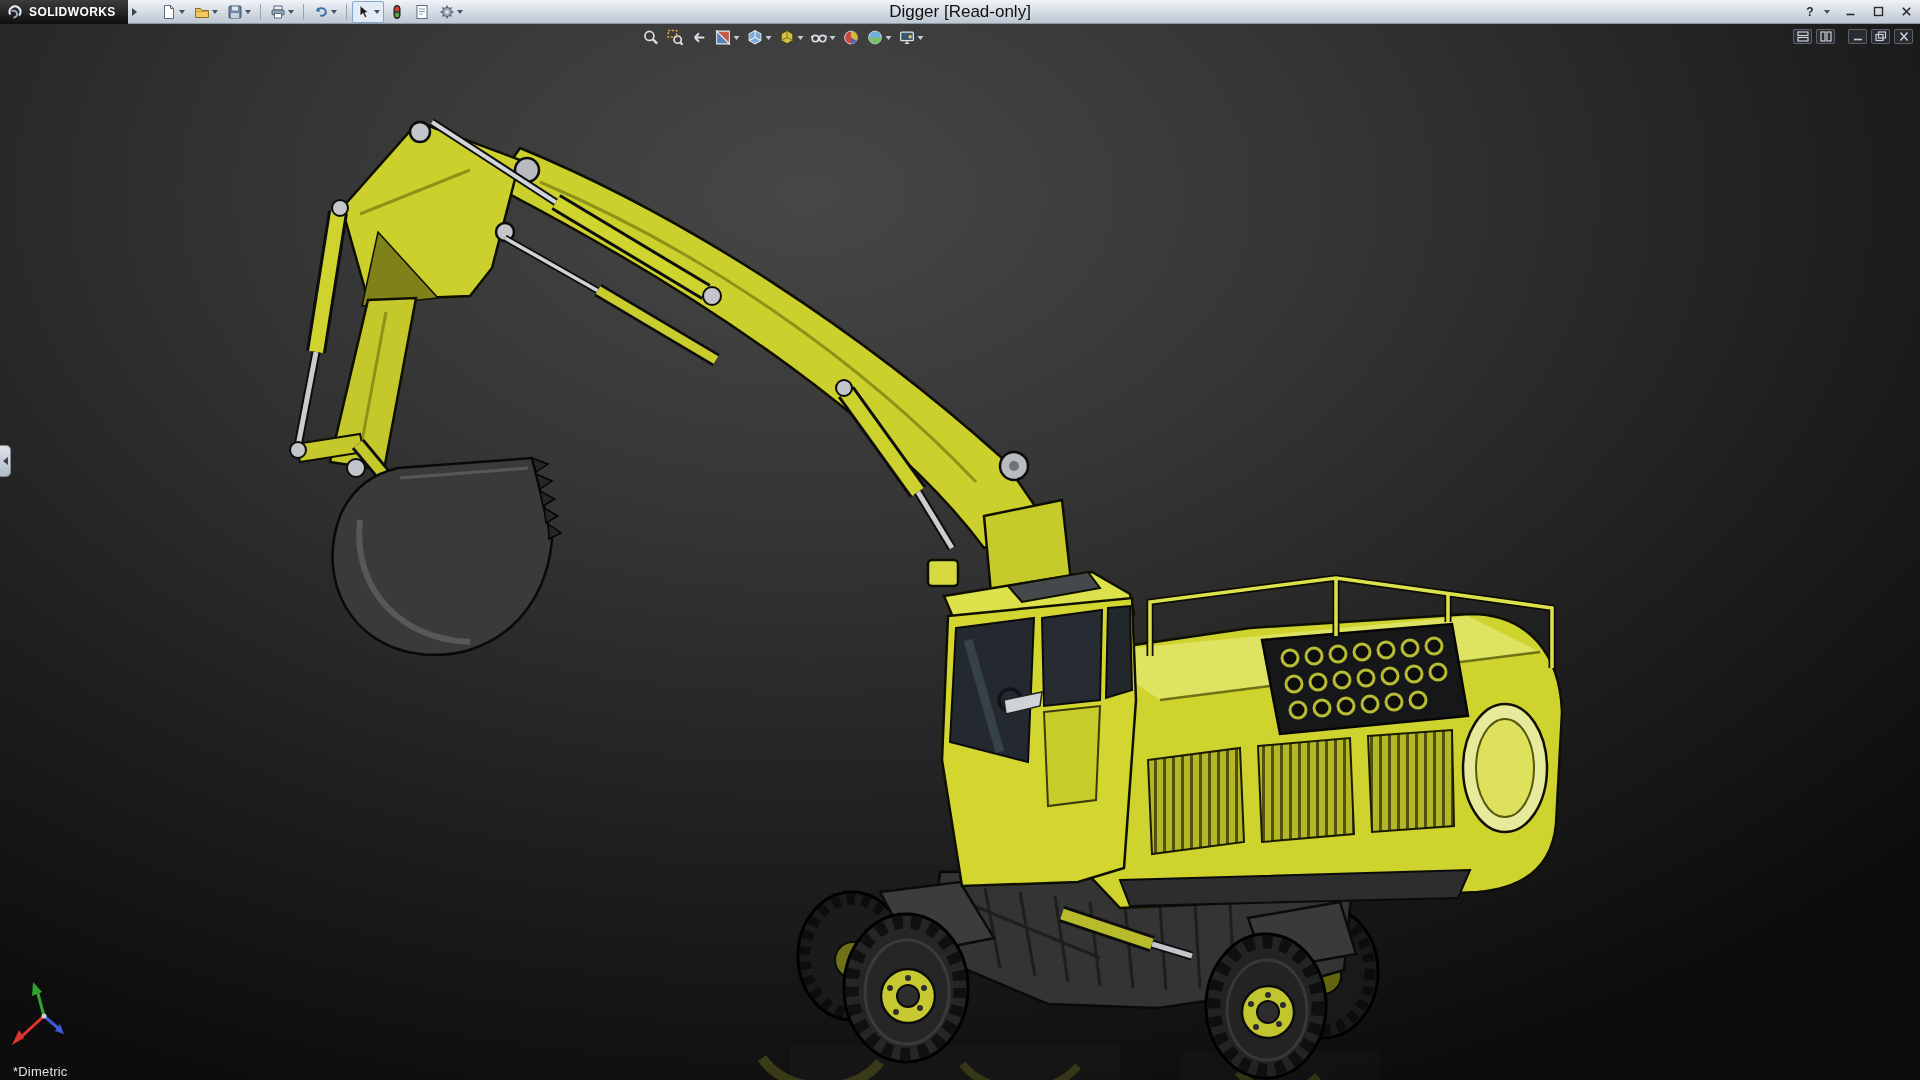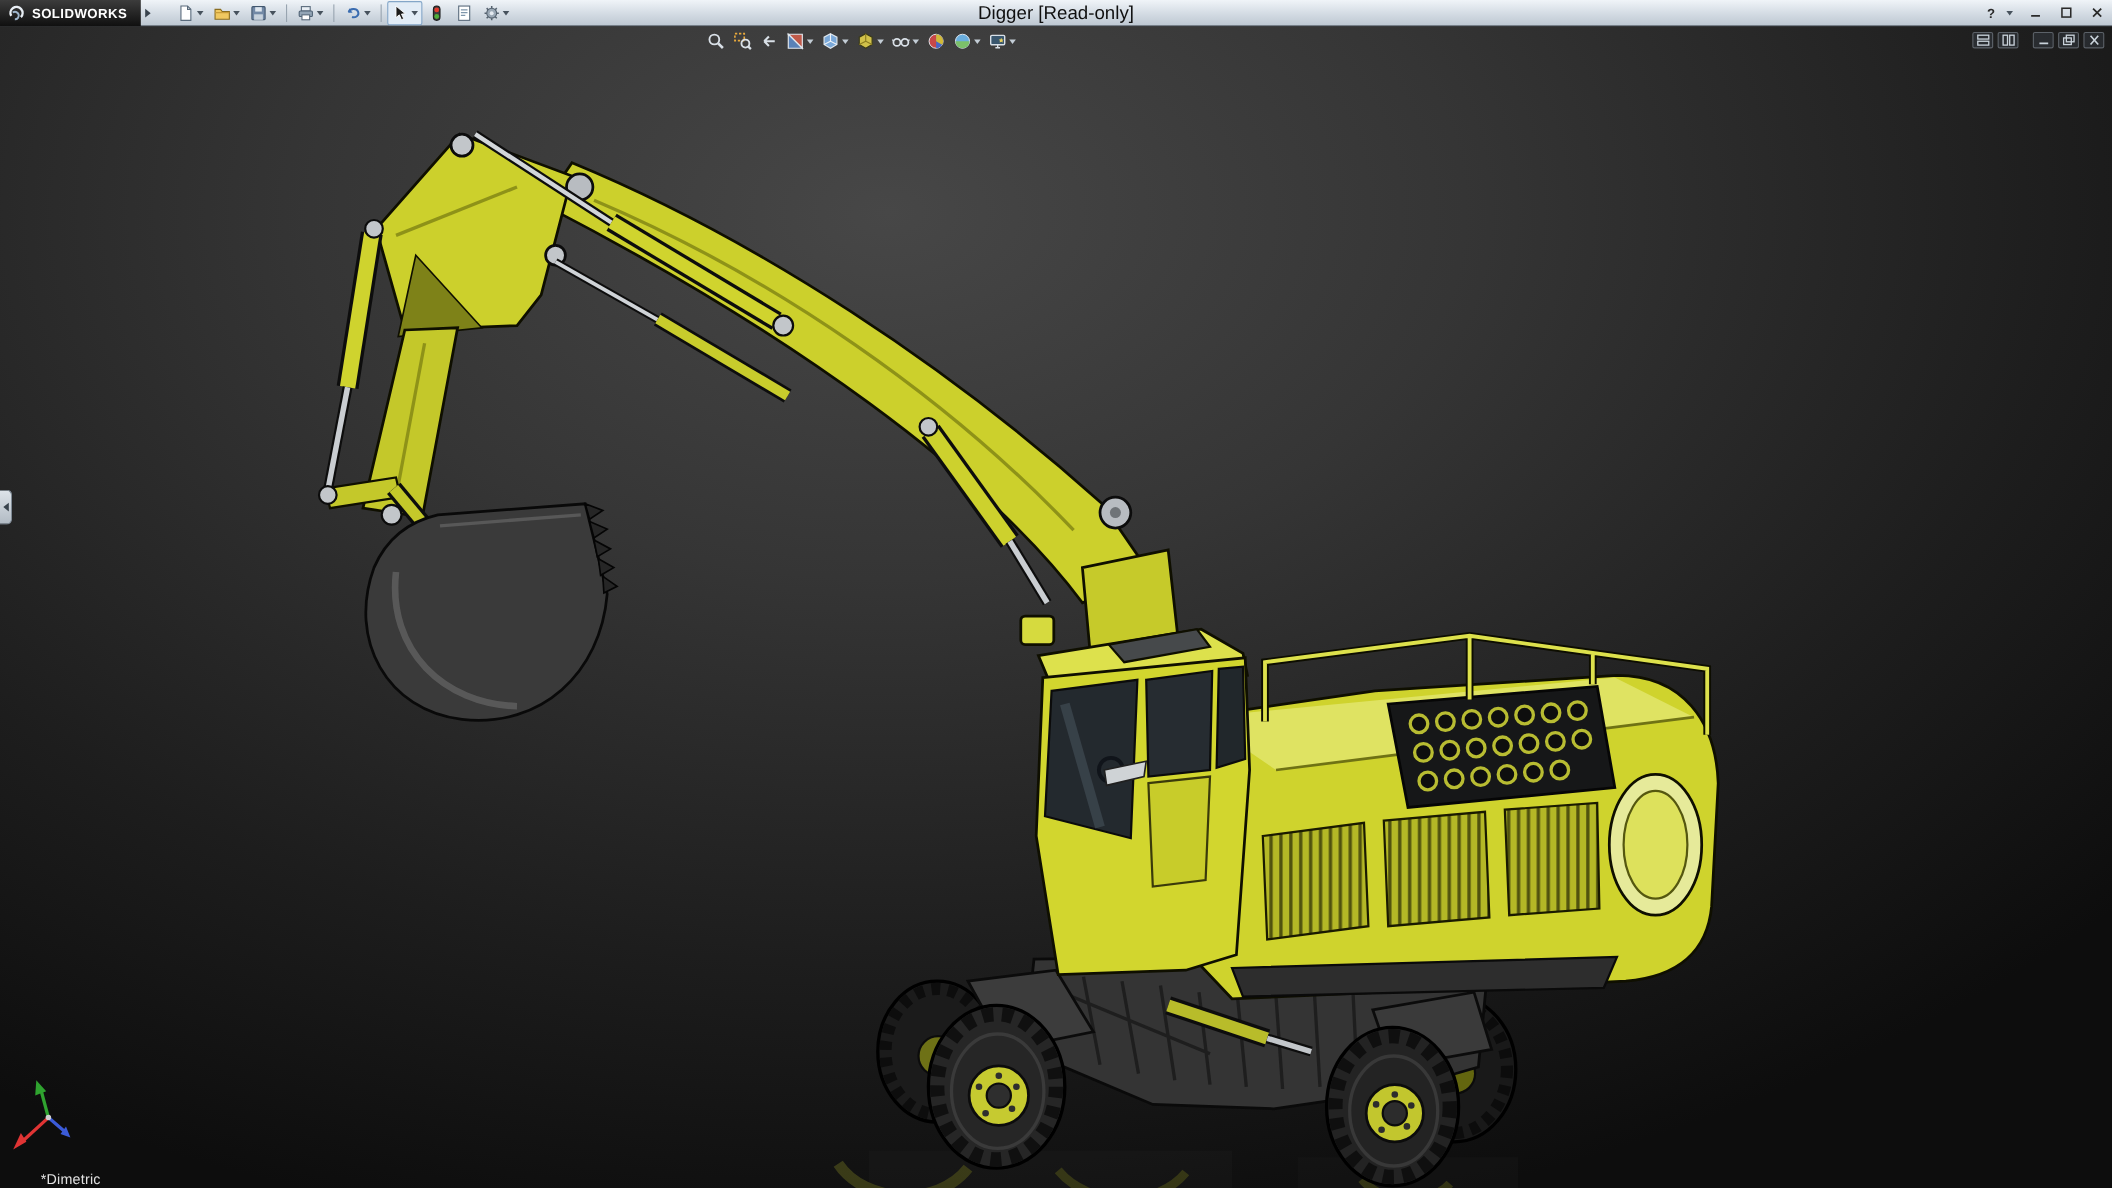--- a/index.html
+++ b/index.html
@@ -28,21 +28,21 @@
   .headsup{ position:absolute; top:3px; left:783px; transform:translateX(-50%); display:flex; align-items:center; gap:3px; }
   .hbtn{ display:flex; align-items:center; gap:2px; padding:2px 2px; border-radius:3px; }
 
   .docctl{ position:absolute; top:5px; right:7px; display:flex; align-items:center; gap:4px; }
   .docctl .gap{ width:5px; }
   .dbtn{ width:19px; height:15px; display:flex; align-items:center; justify-content:center; background:rgba(70,80,92,.30); border:1px solid rgba(190,200,212,.35); border-radius:2px; }
 
   .flytab{ position:absolute; left:0; top:421px; width:11px; height:32px; background:linear-gradient(#dde3e9,#b2bbc4); border:1px solid #7f8a95; border-left:none; border-radius:0 5px 5px 0; display:flex; align-items:center; justify-content:center; }
   .flytab .arrow{ width:0;height:0;border-top:4px solid transparent;border-bottom:4px solid transparent;border-right:5px solid #39434d; }
 
-  .viewlabel{ position:absolute; left:13px; bottom:1px; font-size:13px; color:#e0e0e0; letter-spacing:.2px;margin-left:24px; }
+  .viewlabel{ position:absolute; left:13px; bottom:1px; font-size:13px; color:#e0e0e0; letter-spacing:.2px; }
 </style>
 </head>
 <body>
 
 <div class="titlebar">
   <div class="logo">
     <svg width="17" height="17" viewBox="0 0 17 17">
       <path d="M3.2,11.5 A5.5,5.5 0 1 1 12,12.6" fill="none" stroke="#e8eef4" stroke-width="2.2"></path>
       <path d="M6.5,14.5 A3.4,3.4 0 1 0 4.6,8.4" fill="none" stroke="#9fb6cc" stroke-width="1.8"></path>
     </svg>

